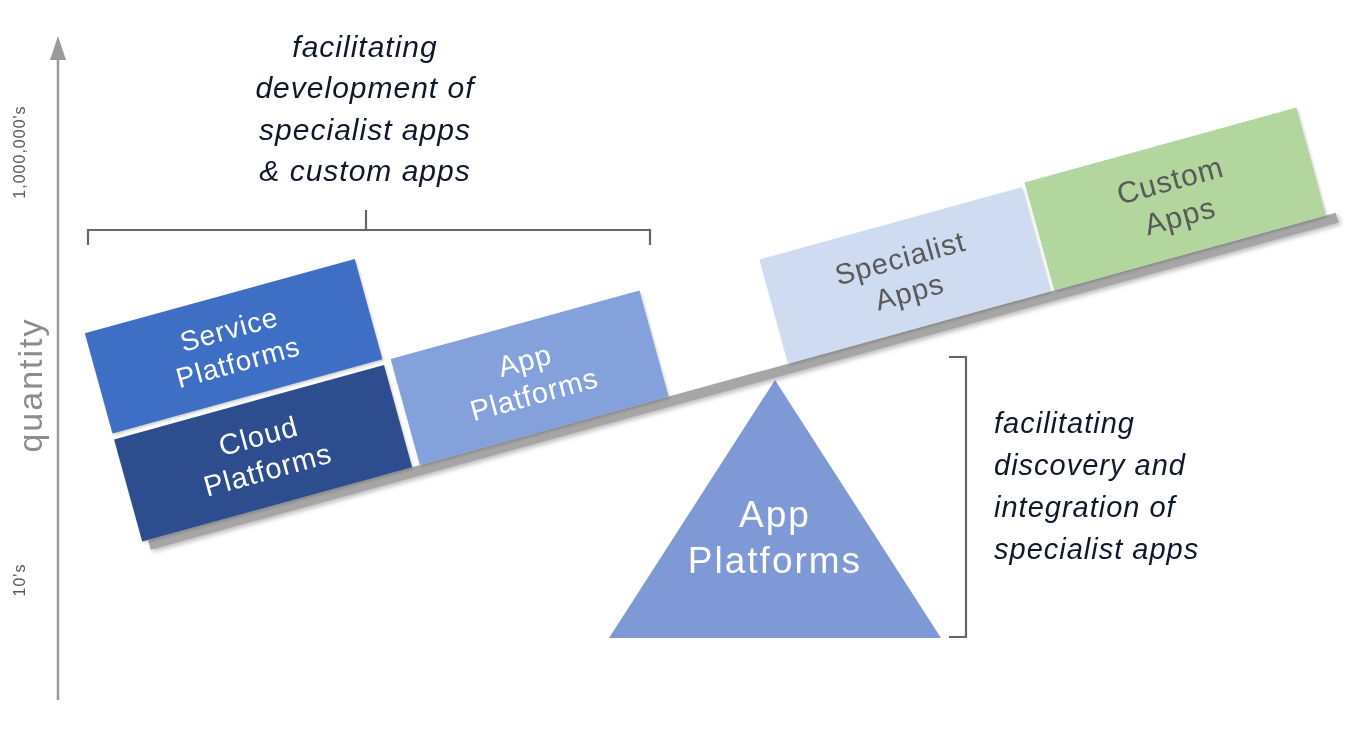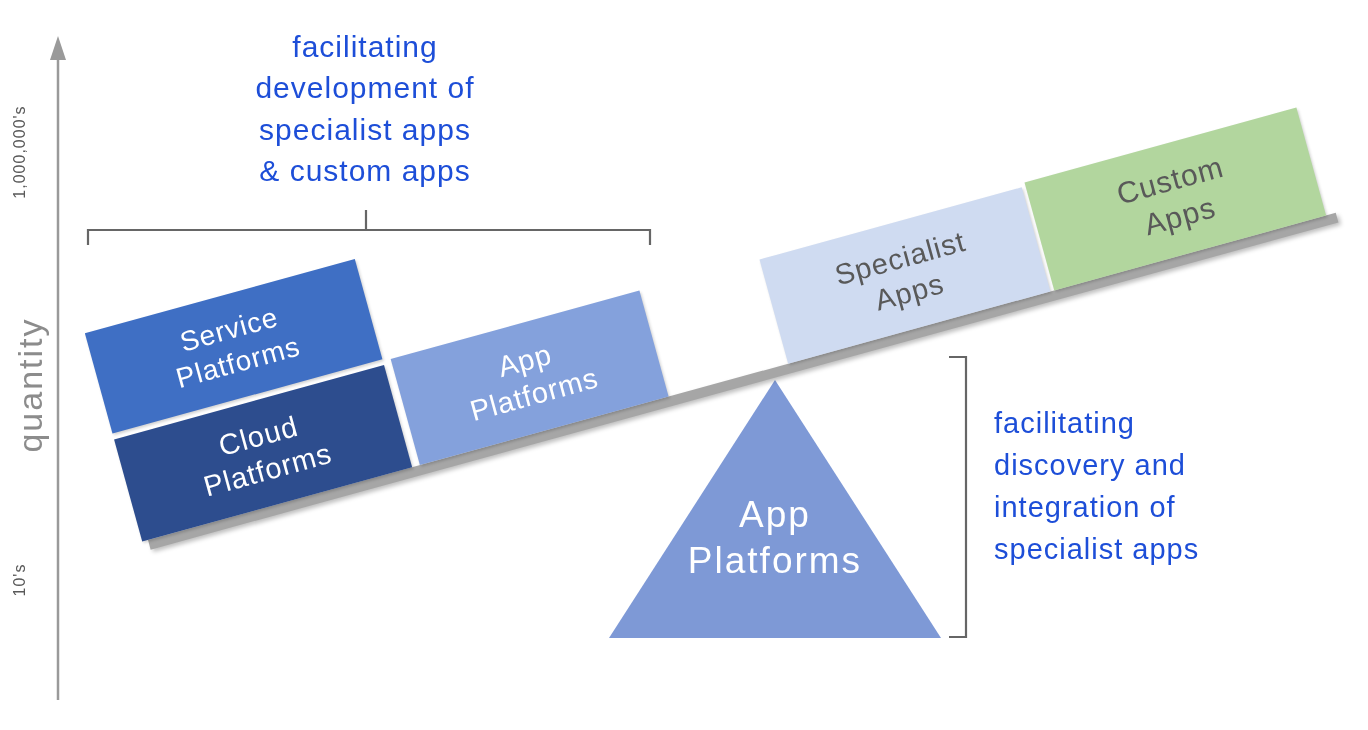--- a/index.html
+++ b/index.html
@@ -10,21 +10,21 @@
   svg.overlay{position:absolute;left:0;top:0;width:1368px;height:730px;pointer-events:none;}
 
   
   .vtext{position:absolute;transform:rotate(-90deg);text-align:center;white-space:nowrap;}
   .quantity-label{left:-50px;top:365px;width:160px;height:40px;line-height:40px;
     font-size:34px;letter-spacing:2px;color:#8c8c8c;}
   .tick-top{left:-42px;top:142px;width:124px;height:20px;line-height:20px;font-size:16px;color:#595959;letter-spacing:1px;}
   .tick-bottom{left:-12px;top:570px;width:64px;height:20px;line-height:20px;font-size:16px;color:#595959;letter-spacing:1px;}
 
   
-  .annotation{position:absolute;color:#1d4ed8;white-space:pre-line;letter-spacing:1px;}
+  .annotation{position:absolute;font-style:italic;color:#0f172a;white-space:pre-line;letter-spacing:1px;}
   .annotation.dev{left:160px;top:26px;width:410px;text-align:center;font-size:30px;line-height:1.38;}
   .annotation.disc{left:994px;top:402px;width:320px;text-align:left;font-size:29px;line-height:1.45;}
 
   
   .fulcrum{position:absolute;left:609px;top:380px;width:332px;height:258px;z-index:1;}
   .fulcrum-label{position:absolute;left:625px;top:492px;width:300px;z-index:3;
     text-align:center;font-size:37px;line-height:1.25;white-space:pre-line;letter-spacing:2px;}
 
   
   .beam-group{position:absolute;left:148px;top:540px;width:1232px;height:0;

